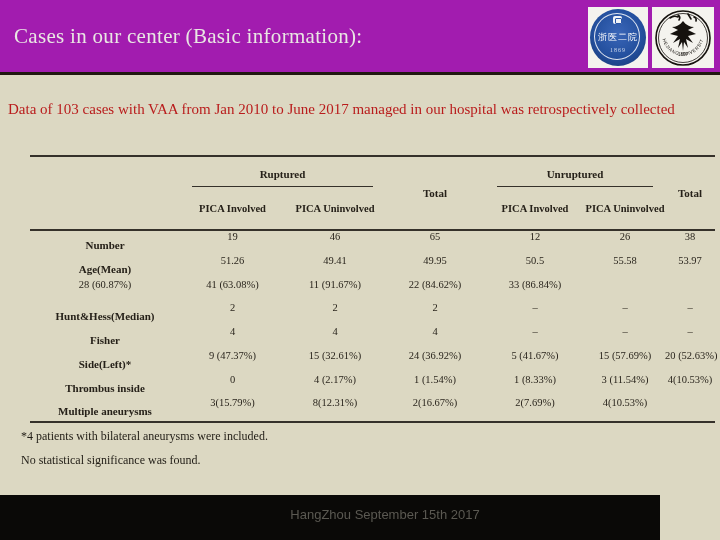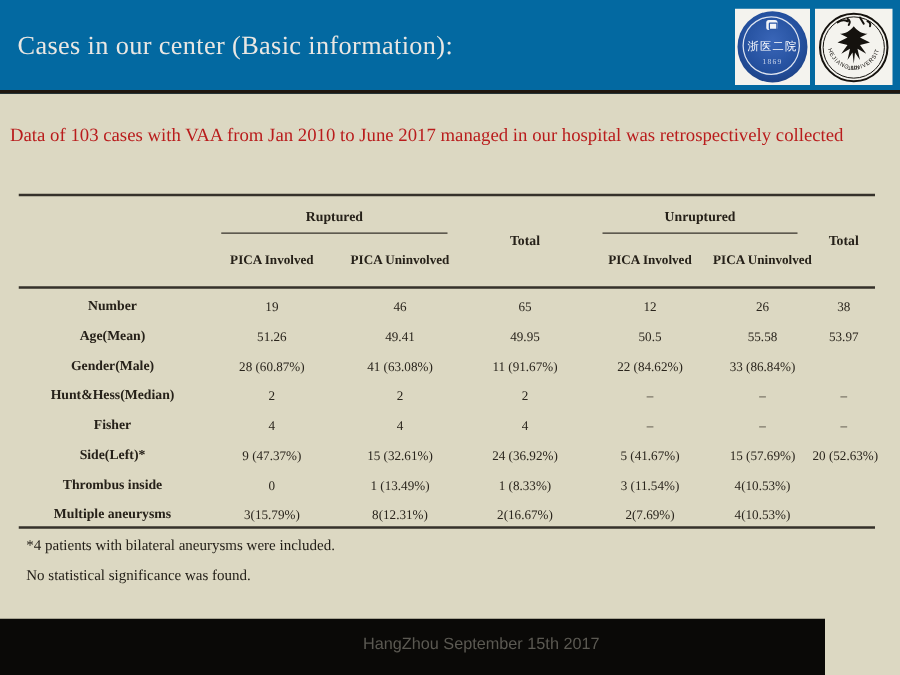--- a/index.html
+++ b/index.html
@@ -1,21 +1,21 @@
 <!DOCTYPE html>
 <html><head>
 <meta charset="utf-8">
 <style>
   html,body{margin:0;padding:0;background:#000;}
   .slide{
     position:relative;width:720px;height:540px;overflow:hidden;
     background:#dcd8c2;font-family:"Liberation Serif", serif;color:#262119;
   }
   
-  .hdr{position:absolute;top:0;left:0;width:720px;height:72px;background:#0369a1;
+  .hdr{position:absolute;top:0;left:0;width:720px;height:72px;background:#a21caf;
        border-bottom:3px solid #201810;}
   .hdr-title{position:absolute;left:14px;top:24px;font-size:21px;color:#e9e7e3;
        letter-spacing:.3px;white-space:nowrap;}
   .logo{position:absolute;top:7px;background:#f4f3ee;}
   .logo-hosp{left:588px;width:60px;height:61px;}
   .hosp-disc{position:absolute;left:2px;top:2px;width:56px;height:57px;border-radius:50%;
        background:radial-gradient(circle at 50% 42%, #3a66b8 0%, #24509e 55%, #16356f 100%);}
   .hosp-ring{position:absolute;left:6px;top:6px;width:44px;height:45px;border-radius:50%;
        border:1px solid rgba(255,255,255,.85);}
   .hosp-emblem{position:absolute;left:25px;top:9px;width:9px;height:8px;background:#f2f4f8;
@@ -24,38 +24,38 @@
        border:1px solid #2b57a8;border-radius:1px;}
   .hosp-name{position:absolute;left:0;top:24px;width:100%;text-align:center;color:#fff;
        font-size:9px;line-height:12px;letter-spacing:1px;white-space:nowrap;}
   .hosp-year{position:absolute;left:0;top:40px;width:100%;text-align:center;
        color:#cfd9ec;font-size:6px;letter-spacing:1px;}
   .logo-univ{left:652px;width:62px;height:61px;}
   
   .intro{position:absolute;left:8px;top:101px;width:712px;font-size:15px;color:#b91c1c;
        white-space:nowrap;overflow:hidden;}
   
-  .table{position:absolute;left:15px;top:155px;width:685px;}
+  .table{position:absolute;left:30px;top:155px;width:685px;}
   .thead{display:grid;grid-template-columns:150px 105px 100px 100px 100px 80px 50px;
        grid-template-rows:30px 42px;border-top:2px solid #35312a;border-bottom:2px solid #35312a;}
   .cell{white-space:nowrap;text-align:center;}
   .corner{grid-column:1;grid-row:1/3;}
   .group{font-weight:bold;font-size:11px;display:flex;align-items:center;justify-content:center;
        border-bottom:1.5px solid #35312a;margin:0 12px;padding-top:4px;}
   .g1{grid-column:2/4;grid-row:1;}
   .g2{grid-column:5/7;grid-row:1;}
   .total{font-weight:bold;font-size:11px;display:flex;align-items:center;justify-content:center;}
   .t1{grid-column:4;grid-row:1/3;}
   .t2{grid-column:7;grid-row:1/3;}
   .sub{font-weight:bold;font-size:10.5px;display:flex;align-items:center;justify-content:center;grid-row:2;}
   .s1{grid-column:2;} .s2{grid-column:3;} .s3{grid-column:5;} .s4{grid-column:6;}
   .tbody{border-bottom:2px solid #35312a;}
   .trow{display:grid;grid-template-columns:150px 105px 100px 100px 100px 80px 50px;height:23.75px;}
   .lbl{font-weight:bold;font-size:11px;padding-top:8px;}
-  .val{font-size:10.5px;padding-top:10px;color:#2a251d;}
+  .val{font-size:10.5px;padding-top:0;color:#2a251d;}
   
   .fn{position:absolute;left:21px;font-size:12px;color:#211d16;}
   .fn1{top:429px;} .fn2{top:453px;}
   
   .ftr{position:absolute;left:0;top:495px;width:660px;height:45px;background:#0a0907;}
   .ftr-date{position:absolute;left:0;top:12px;width:720px;text-align:center;
        transform:translateX(25px);font-family:"Liberation Sans", sans-serif;
        font-size:13px;color:#5b5952;}
   .brand{position:absolute;right:10px;top:5px;display:flex;align-items:center;gap:5px;margin-top:46px;}
   .brand-text{color:#ededea;font-size:17px;font-weight:bold;
@@ -122,21 +122,20 @@
         <div class="cell lbl">Age(Mean)</div>
         <div class="cell val">51.26</div>
         <div class="cell val">49.41</div>
         <div class="cell val">49.95</div>
         <div class="cell val">50.5</div>
         <div class="cell val">55.58</div>
         <div class="cell val">53.97</div>
       </div>
 
       <div class="trow">
-        <div class="cell lbl">Gender(Male)</div>
         <div class="cell val">28 (60.87%)</div>
         <div class="cell val">41 (63.08%)</div>
         <div class="cell val">11 (91.67%)</div>
         <div class="cell val">22 (84.62%)</div>
         <div class="cell val">33 (86.84%)</div>
       </div>
 
       <div class="trow">
         <div class="cell lbl">Hunt&amp;Hess(Median)</div>
         <div class="cell val">2</div>
@@ -163,21 +162,22 @@
         <div class="cell val">15 (32.61%)</div>
         <div class="cell val">24 (36.92%)</div>
         <div class="cell val">5 (41.67%)</div>
         <div class="cell val">15 (57.69%)</div>
         <div class="cell val">20 (52.63%)</div>
       </div>
 
       <div class="trow">
         <div class="cell lbl">Thrombus inside</div>
         <div class="cell val">0</div>
-        <div class="cell val">1 (13.49%)</div>
+        <div class="cell val">4 (2.17%)</div>
+        <div class="cell val">1 (1.54%)</div>
         <div class="cell val">1 (8.33%)</div>
         <div class="cell val">3 (11.54%)</div>
         <div class="cell val">4(10.53%)</div>
       </div>
 
       <div class="trow">
         <div class="cell lbl">Multiple aneurysms</div>
         <div class="cell val">3(15.79%)</div>
         <div class="cell val">8(12.31%)</div>
         <div class="cell val">2(16.67%)</div>

